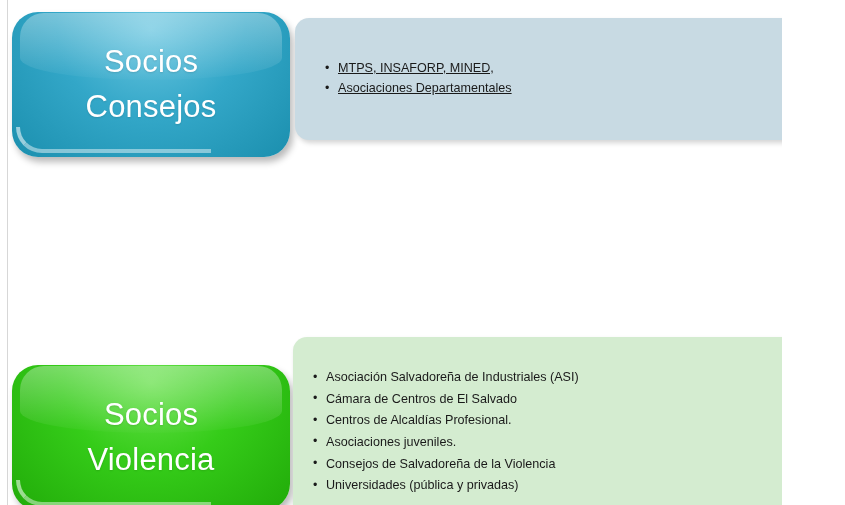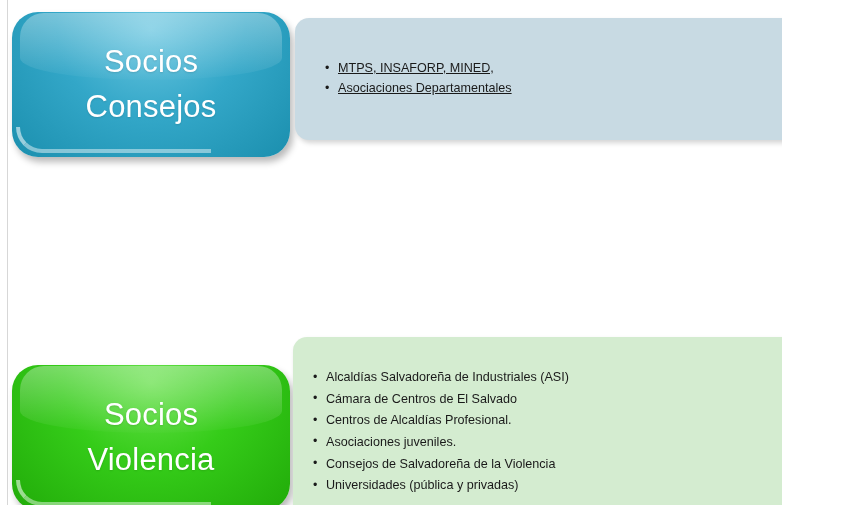--- a/index.html
+++ b/index.html
@@ -170,21 +170,21 @@
 
   <div class="row r2">
 
     <div class="pill green">
       <div class="pill-line">Socios</div>
       <div class="pill-line">Violencia</div>
     </div>
 
     <div class="panel green-panel">
       <ul class="bullets">
-        <li>Alcaldías Salvadoreña de Industriales (ASI)</li>
+        <li>Asociación Salvadoreña de Industriales (ASI)</li>
         <li>Cámara de Centros de El Salvado</li>
         <li>Centros de Alcaldías Profesional.</li>
         <li> Asociaciones juveniles.</li>
         <li> Consejos de Salvadoreña de la Violencia</li>
         <li>Universidades (pública y privadas)</li>
       </ul>
     </div>
 
   </div>
 

